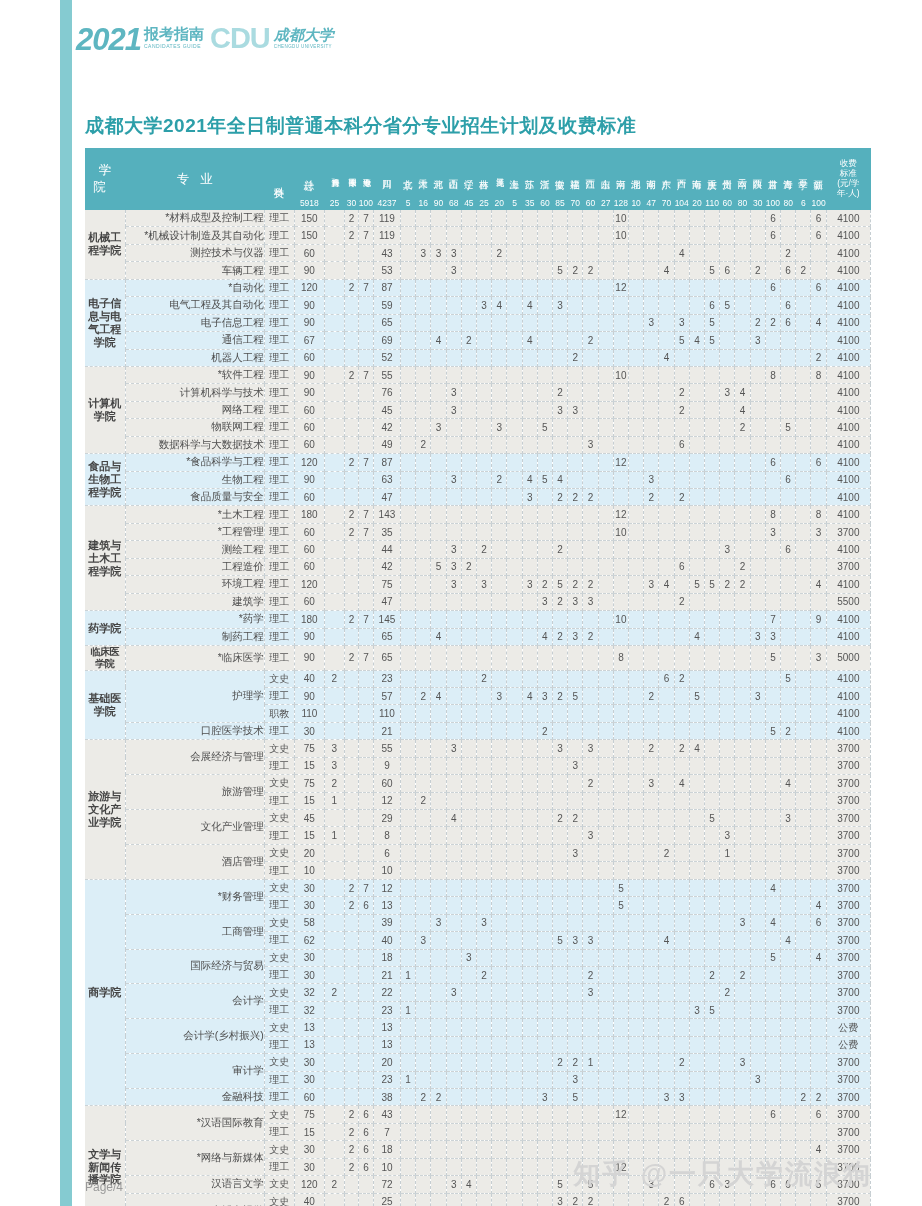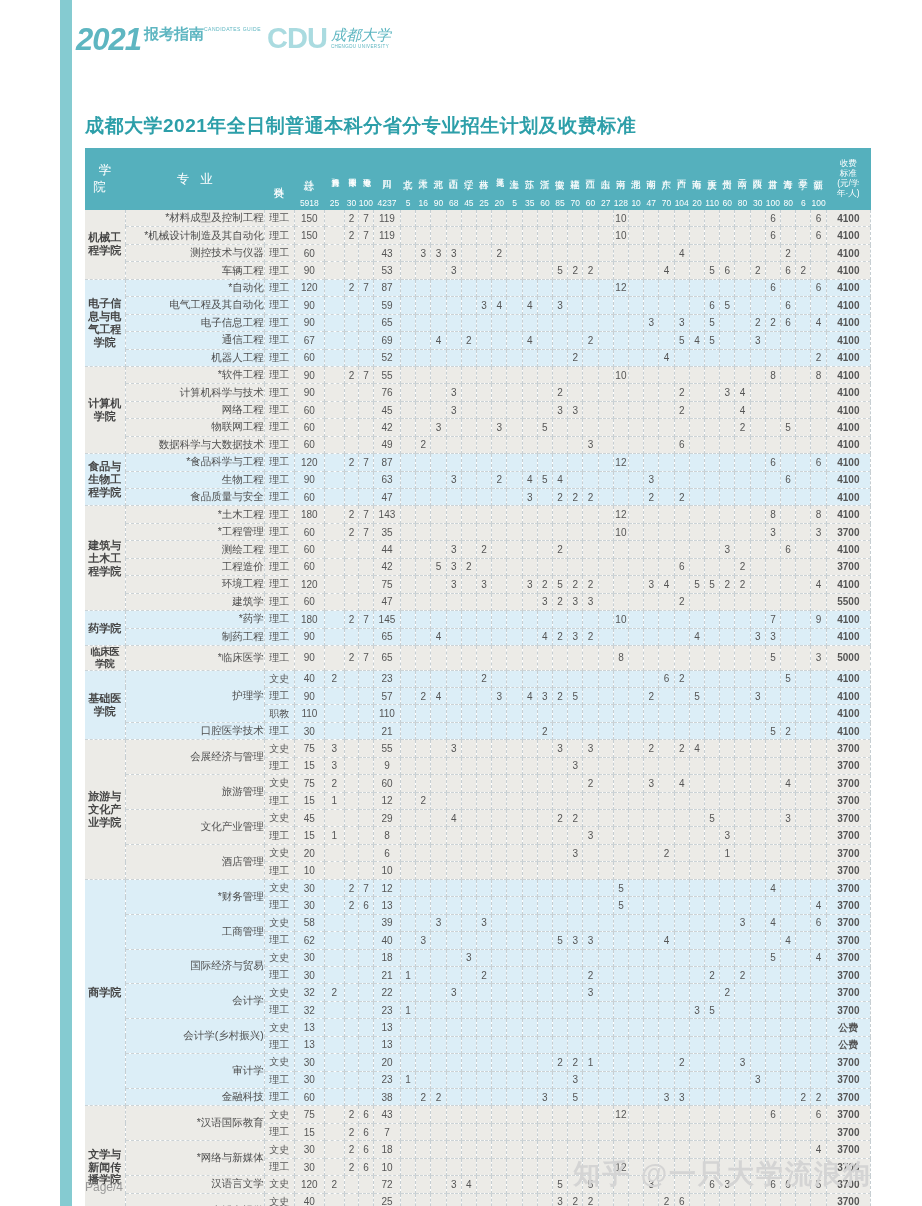--- a/index.html
+++ b/index.html
@@ -4,26 +4,26 @@
 <style>
   html,body{margin:0;padding:0;}
   body{
     width:922px;height:1206px;position:relative;background:#ffffff;
     font-family:"Liberation Sans","DejaVu Sans",sans-serif;overflow:hidden;
   }
   .side-strip{position:absolute;left:60px;top:0;width:12px;height:1206px;background:#85cbd1;}
   
   .logo{position:absolute;left:76px;top:24px;display:flex;align-items:flex-start;color:#5eb6c1;}
   .logo-year{font-size:31px;font-weight:bold;font-style:italic;letter-spacing:-1px;line-height:1;}
-  .logo-guide{margin-left:3px;margin-top:2px;display:flex;flex-direction:row;}
+  .logo-guide{margin-left:3px;margin-top:2px;display:flex;flex-direction:column;}
   .logo-guide-cn{font-size:15px;font-weight:bold;line-height:1.1;}
   .logo-guide-en{font-size:5px;letter-spacing:0.5px;}
   .logo-cdu{font-size:29px;font-weight:bold;line-height:1;margin-left:6px;color:#aadbe0;letter-spacing:-1px;}
   .logo-univ{margin-left:4px;margin-top:3px;display:flex;flex-direction:column;}
-  .logo-univ-cn{font-size:15px;font-style:italic;font-weight:normal;line-height:1.1;font-family:"Liberation Serif","DejaVu Serif",serif;}
+  .logo-univ-cn{font-size:15px;font-style:italic;font-weight:bold;line-height:1.1;font-family:"Liberation Serif","DejaVu Serif",serif;}
   .logo-univ-en{font-size:4.5px;letter-spacing:0.4px;}
   
   .page-title{position:absolute;left:85px;top:113px;font-size:19px;font-weight:bold;color:#2d9fa9;letter-spacing:0.5px;}
   
   .table-wrap{position:absolute;left:85px;top:148px;width:786px;}
   table{border-collapse:collapse;table-layout:fixed;width:786px;}
   thead th{background:#55b0bd;color:#ffffff;font-weight:normal;padding:0;vertical-align:middle;}
   thead tr.lab th{height:47px;}
   thead tr.tot th{height:15px;font-size:8.5px;vertical-align:middle;padding:0;}
   th.hwide{font-size:12.5px;letter-spacing:11px;text-indent:11px;}
@@ -36,21 +36,21 @@
   tbody td{
     font-size:10px;color:#555;text-align:center;height:16.44px;padding:0;
     border-right:1px dashed #c6ced2;border-bottom:1px dashed #ccd3d6;
     overflow:hidden;white-space:nowrap;
   }
   tbody tr.g-gray td{background:#ecebe7;}
   tbody tr.g-blue td{background:#dceef7;}
   td.college{font-weight:bold;color:#454545;font-size:11px;line-height:1.18;white-space:normal;padding:0 2px;}
   td.college.small{font-size:10px;letter-spacing:-0.5px;}
   td.major{text-align:right;padding-left:3px;font-size:10.5px;color:#4e4e4e;}
-  td.fee{font-size:10px;color:#555;font-weight:bold;}
+  td.fee{font-size:10px;color:#555;}
   
   .page-number{position:absolute;left:85px;top:1180px;font-size:12px;color:#9a9a9a;}
   .watermark{position:absolute;right:50px;top:1156px;font-size:27px;font-weight:bold;color:#d4d4d4;letter-spacing:2px;}
 </style>
 </head>
 <body>
 
 <div class="side-strip"></div>
 
 <div class="logo">

